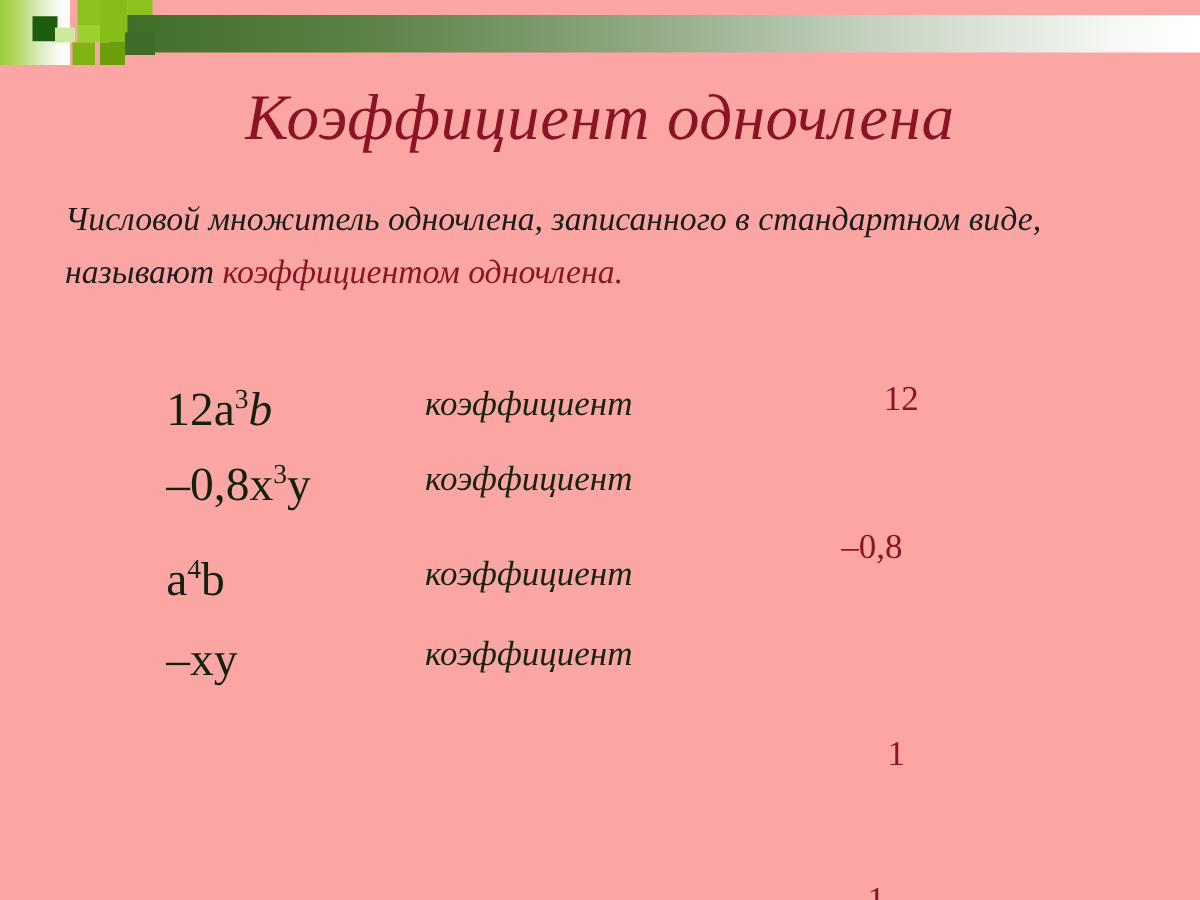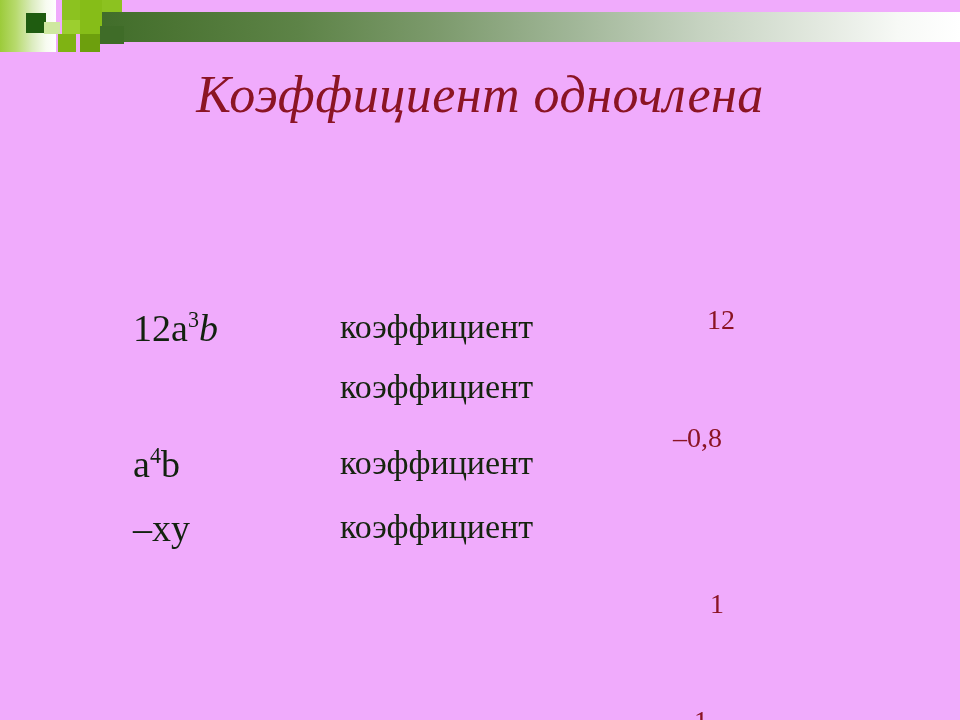--- a/index.html
+++ b/index.html
@@ -10,21 +10,21 @@
     width: 960px;
     height: 720px;
     overflow: hidden;
     font-family: "Liberation Serif", "DejaVu Serif", serif;
   }
 
   .slide {
     position: relative;
     width: 960px;
     height: 720px;
-    background: #f0abfc;
+    background: #fca5a5;
     overflow: hidden;
   }
 
   
   .banner {
     position: absolute;
     left: 0;
     top: 0;
     width: 960px;
     height: 52px;
@@ -132,21 +132,22 @@
   .expr sup {
     font-size: 0.58em;
     vertical-align: super;
     line-height: 0;
   }
 
   .label {
     position: absolute;
     left: 340px;
     top: 8px;
-    font-size: 34px;
+    font-size: 28px;
+    font-style: italic;
     color: #16240f;
     white-space: nowrap;
   }
 
   .value {
     position: absolute;
     font-size: 28px;
     color: #8b1424;
     font-style: normal;
     white-space: nowrap;
@@ -170,30 +171,34 @@
     <div class="sq sq-c"></div>
     <div class="sq sq-d"></div>
     <div class="sq sq-e"></div>
     <div class="sq sq-f"></div>
     <div class="sq sq-g"></div>
     <div class="sq sq-h"></div>
   </div>
 
   <div class="title">Коэффициент одночлена</div>
 
+  <div class="body-text">
+    <span>Числовой множитель одночлена, записанного в стандартном виде, называют </span><span class="accent">коэффициентом одночлена.</span>
+  </div>
 
   <div class="rows">
 
     <div class="row row-0">
       <div class="expr"><span>12a</span><sup>3</sup><span class="it">b</span></div>
       <div class="label">коэффициент</div>
       <div class="value val-0">12</div>
     </div>
 
     <div class="row row-1">
+      <div class="expr"><span>–0,8x</span><sup>3</sup><span>y</span></div>
       <div class="label">коэффициент</div>
       <div class="value val-1">–0,8</div>
     </div>
 
     <div class="row row-2">
       <div class="expr"><span>a</span><sup>4</sup><span>b</span></div>
       <div class="label">коэффициент</div>
       <div class="value val-2">1</div>
     </div>
 

